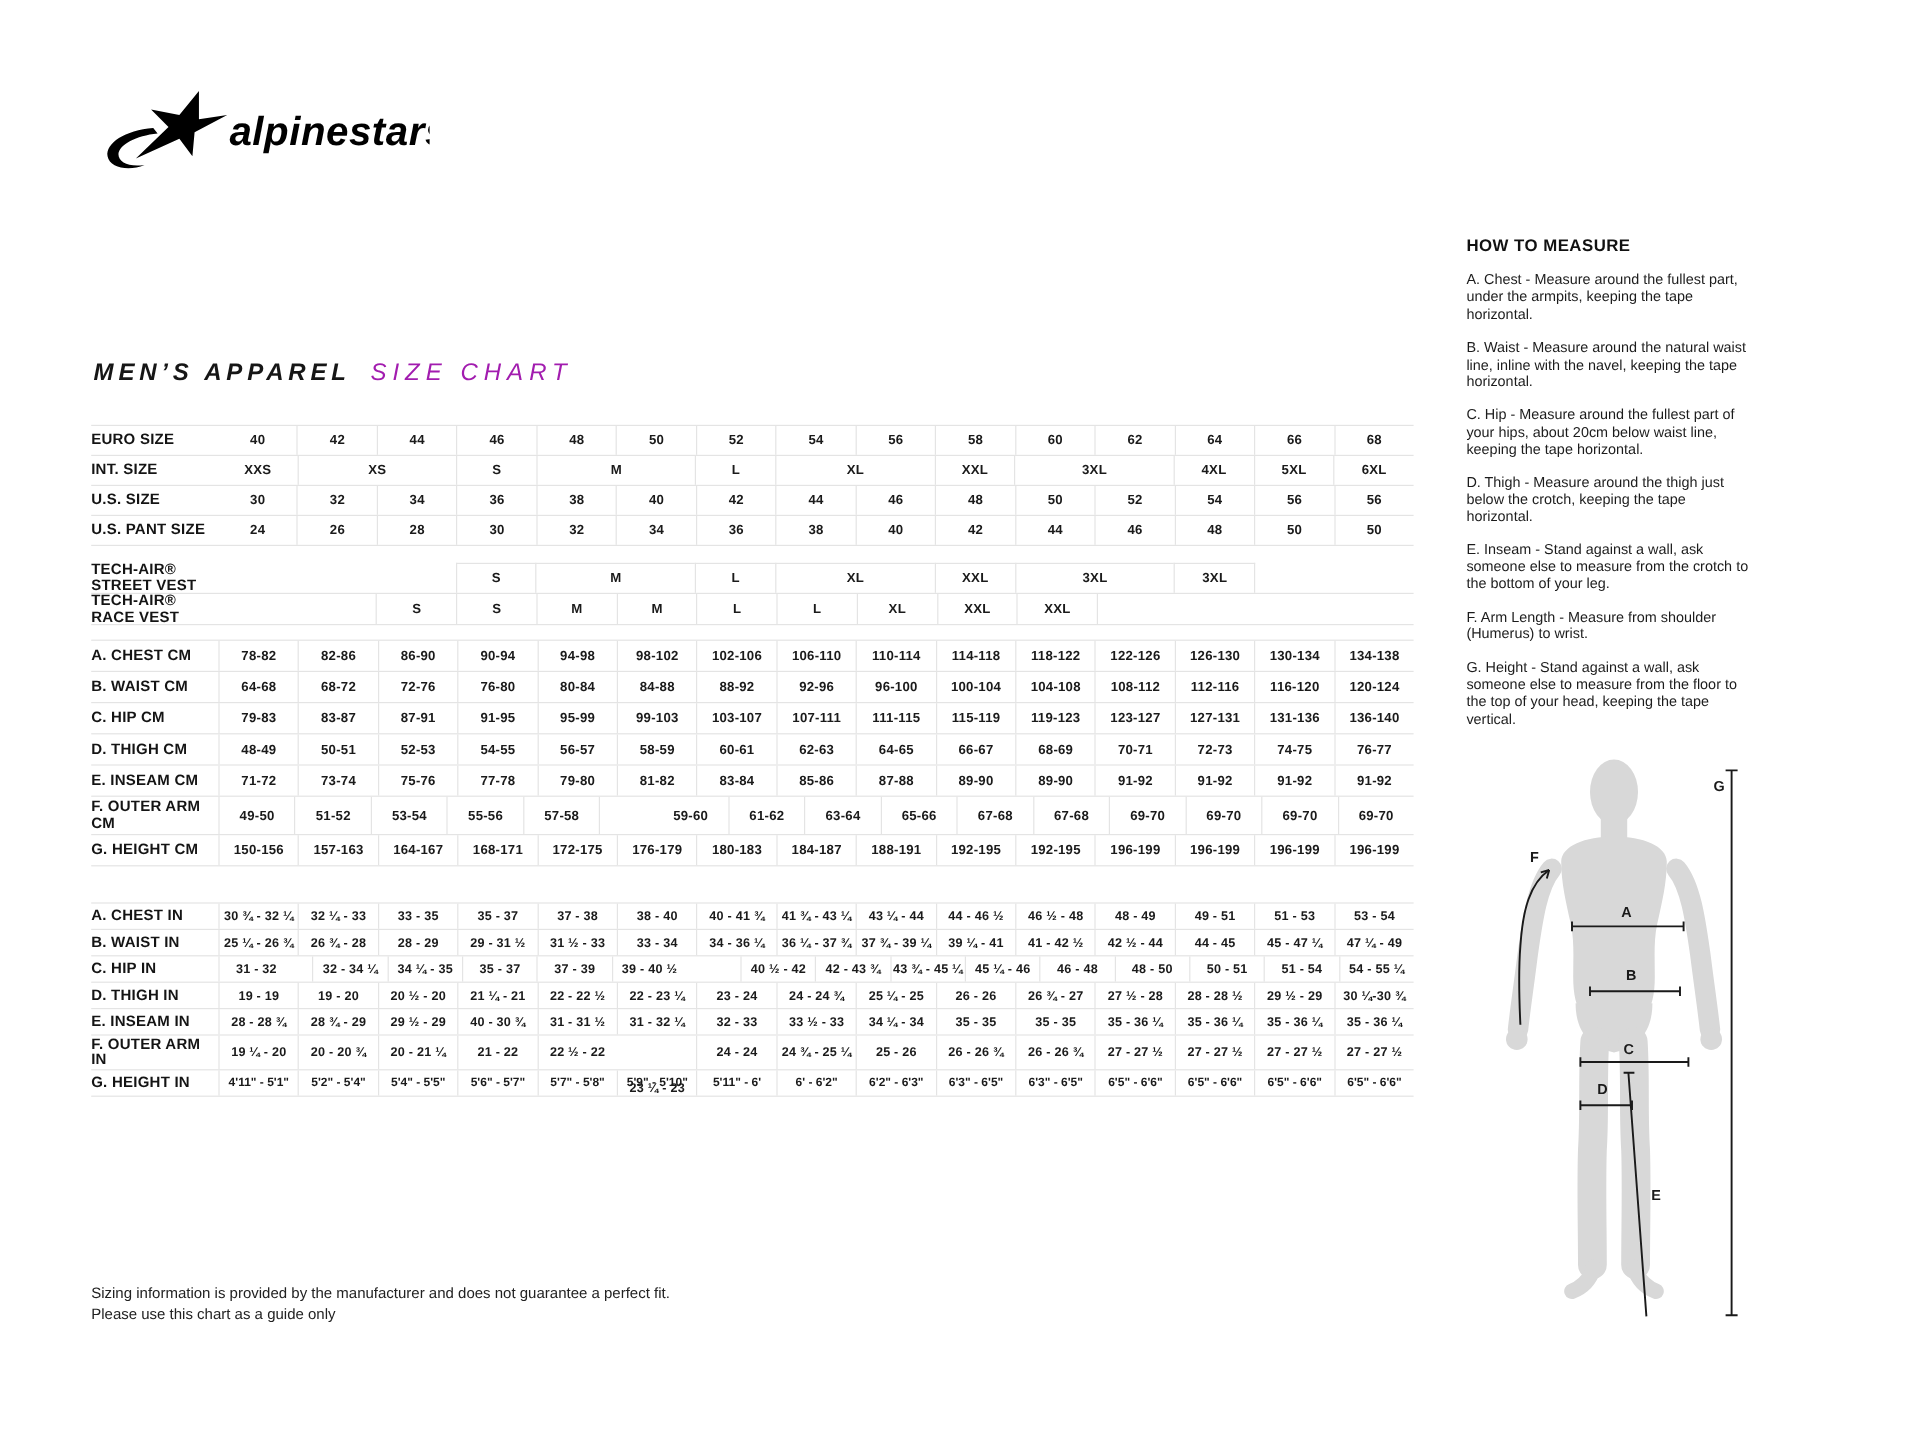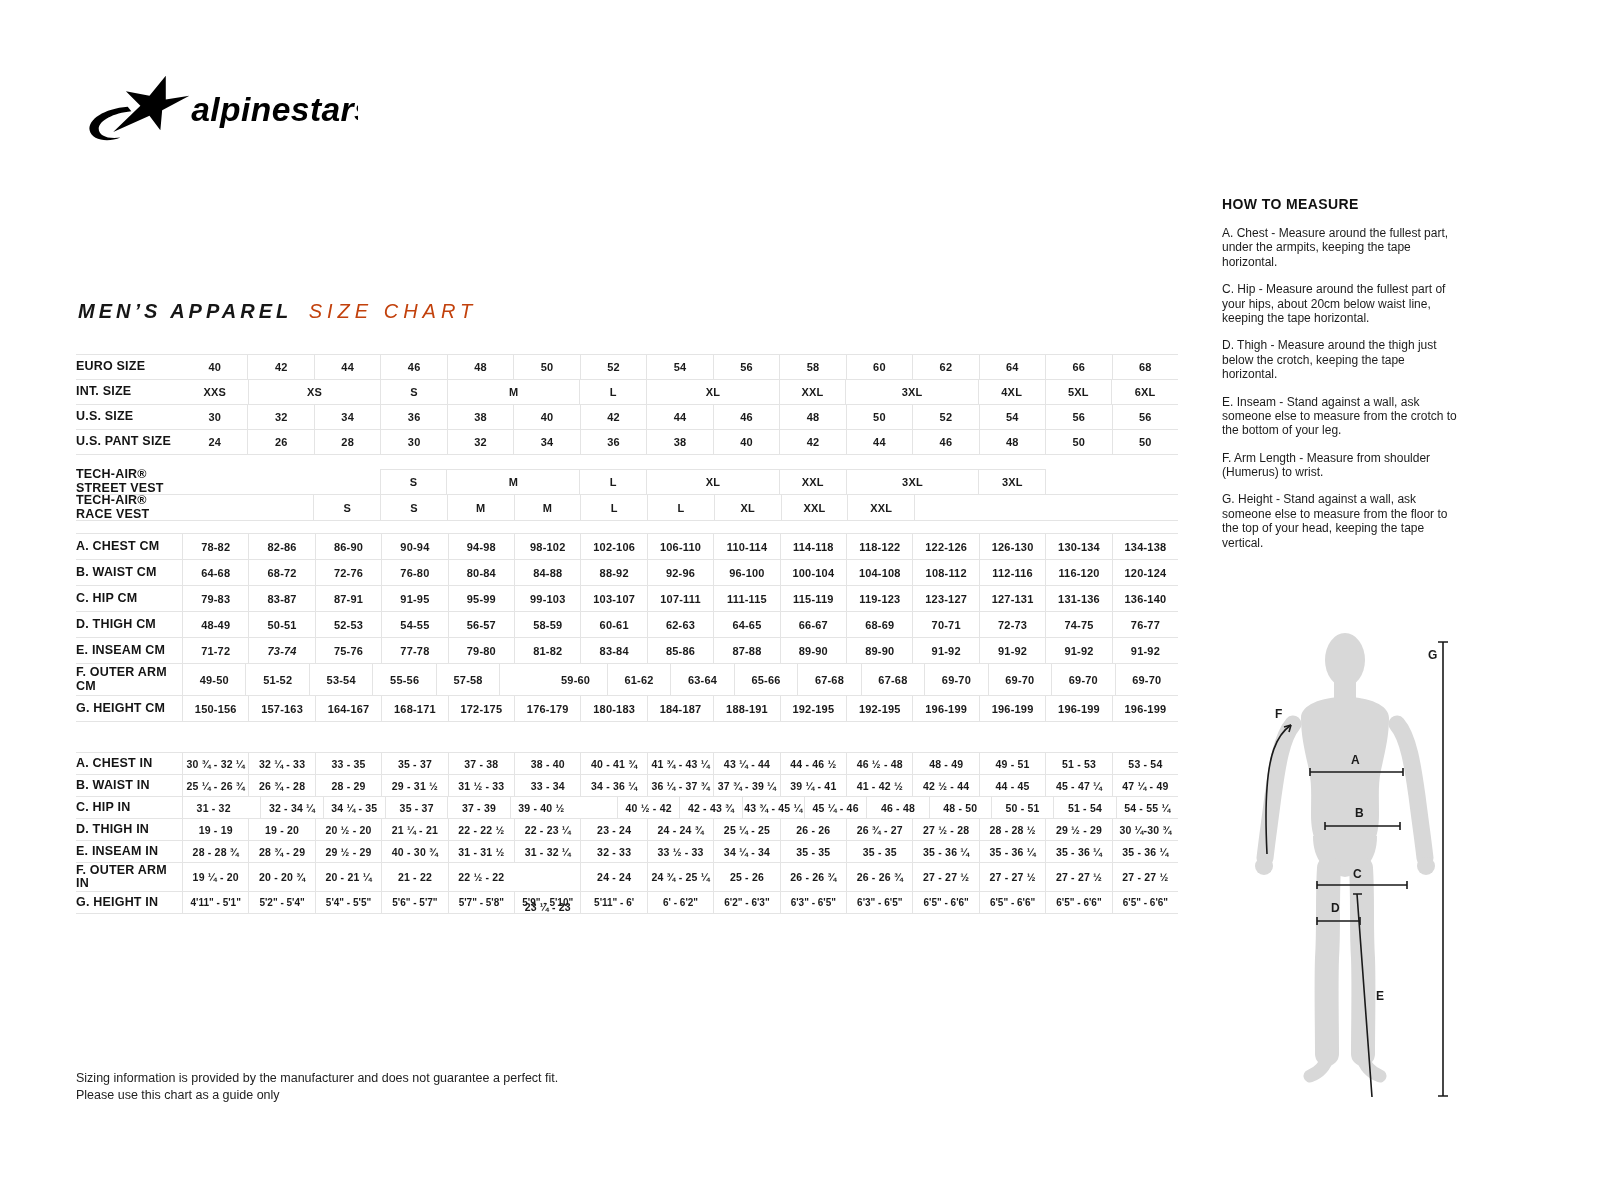--- a/index.html
+++ b/index.html
@@ -3,21 +3,21 @@
 <meta charset="utf-8">
 <style>
   html,body{margin:0;padding:0;background:#fff;}
   .page{position:relative;width:1600px;height:1200px;background:#fff;overflow:hidden;
         font-family:"Liberation Sans",sans-serif;color:#111;}
   
   .logo{position:absolute;left:86px;top:74px;width:272px;height:78px;}
   
   .title{position:absolute;left:78px;top:300px;white-space:nowrap;}
   .title .primary{font-size:20px;font-weight:bold;font-style:italic;letter-spacing:4px;color:#161616;}
-  .title .secondary{font-size:20px;font-weight:normal;font-style:italic;letter-spacing:5px;color:#c2410c;margin-left:12px;}
+  .title .secondary{font-size:20px;font-weight:normal;font-style:italic;letter-spacing:5px;color:#a21caf;margin-left:12px;}
   
   .size-table{position:absolute;left:76px;top:354px;width:1102px;}
   .section{width:100%;}
   .section.sizes{border-top:1px solid #e4e4e4;}
   .section.cm{border-top:1px solid #e4e4e4;margin-top:12px;}
   .section.in{border-top:1px solid #e4e4e4;margin-top:30px;}
   .section.vest{margin-top:14px;}
   .trow{display:flex;height:24px;border-bottom:1px solid #e4e4e4;align-items:stretch;}
   .vest .trow{height:25px;}
   .cm .trow{height:25px;} .in .trow{height:21px;}
@@ -254,21 +254,21 @@
             <div class="cell vfill" style="flex-grow: 1;">70-71</div>
             <div class="cell vfill" style="flex-grow: 1;">72-73</div>
             <div class="cell vfill" style="flex-grow: 1;">74-75</div>
             <div class="cell vfill vlast" style="flex-grow: 1;">76-77</div>
           </div>
         </div>
         <div class="trow">
           <div class="rlabel">E. INSEAM CM</div>
           <div class="cells">
             <div class="cell vfill" style="flex-grow: 1;">71-72</div>
-            <div class="cell vfill" style="flex-grow: 1; font-style: italic;">73-74</div>
+            <div class="cell vfill" style="flex-grow: 1;">73-74</div>
             <div class="cell vfill" style="flex-grow: 1;">75-76</div>
             <div class="cell vfill" style="flex-grow: 1;">77-78</div>
             <div class="cell vfill" style="flex-grow: 1;">79-80</div>
             <div class="cell vfill" style="flex-grow: 1;">81-82</div>
             <div class="cell vfill" style="flex-grow: 1;">83-84</div>
             <div class="cell vfill" style="flex-grow: 1;">85-86</div>
             <div class="cell vfill" style="flex-grow: 1;">87-88</div>
             <div class="cell vfill" style="flex-grow: 1;">89-90</div>
             <div class="cell vfill" style="flex-grow: 1;">89-90</div>
             <div class="cell vfill" style="flex-grow: 1;">91-92</div>
@@ -459,20 +459,21 @@
             <div class="cell vfill vlast" style="flex-grow: 1;">6'5" - 6'6"</div>
           </div>
         </div>
       </div>
     </div>
 
   <div class="measure">
     <h3>HOW TO MEASURE</h3>
     <div id="measure-list">
         <p>A. Chest - Measure around the fullest part, under the armpits, keeping the tape horizontal.</p>
+        <p>B. Waist - Measure around the natural waist line, inline with the navel, keeping the tape horizontal.</p>
         <p>C. Hip - Measure around the fullest part of your hips, about 20cm below waist line, keeping the tape horizontal.</p>
         <p>D. Thigh - Measure around the thigh just below the crotch, keeping the tape horizontal.</p>
         <p>E. Inseam - Stand against a wall, ask someone else to measure from the crotch to the bottom of your leg.</p>
         <p>F. Arm Length - Measure from shoulder (Humerus) to wrist.</p>
         <p>G. Height - Stand against a wall, ask someone else to measure from the floor to the top of your head, keeping the tape vertical.</p>
       </div>
   </div>
 
   <div class="diagram">
     <svg width="238" height="474" viewBox="0 0 238 474">

